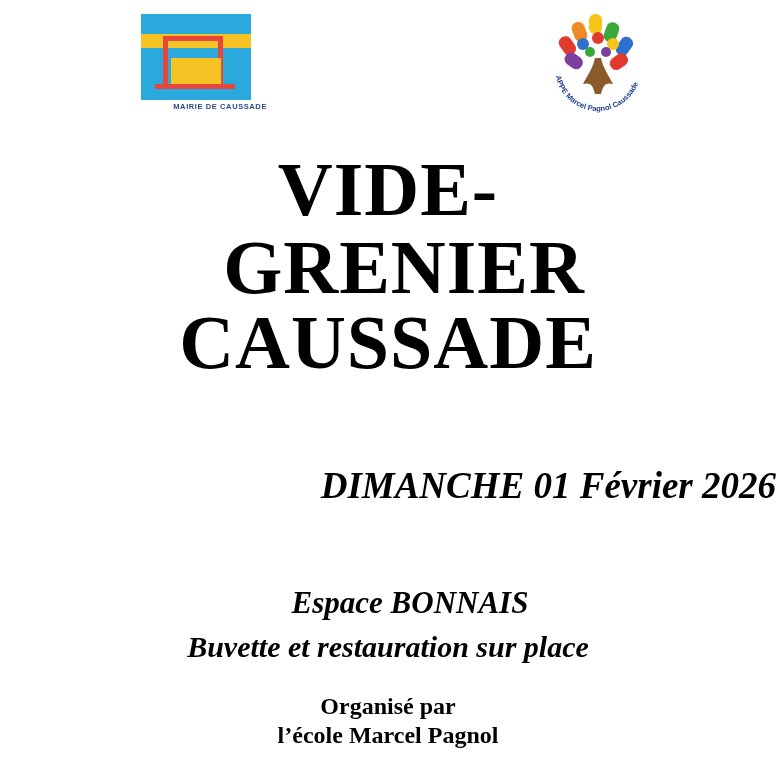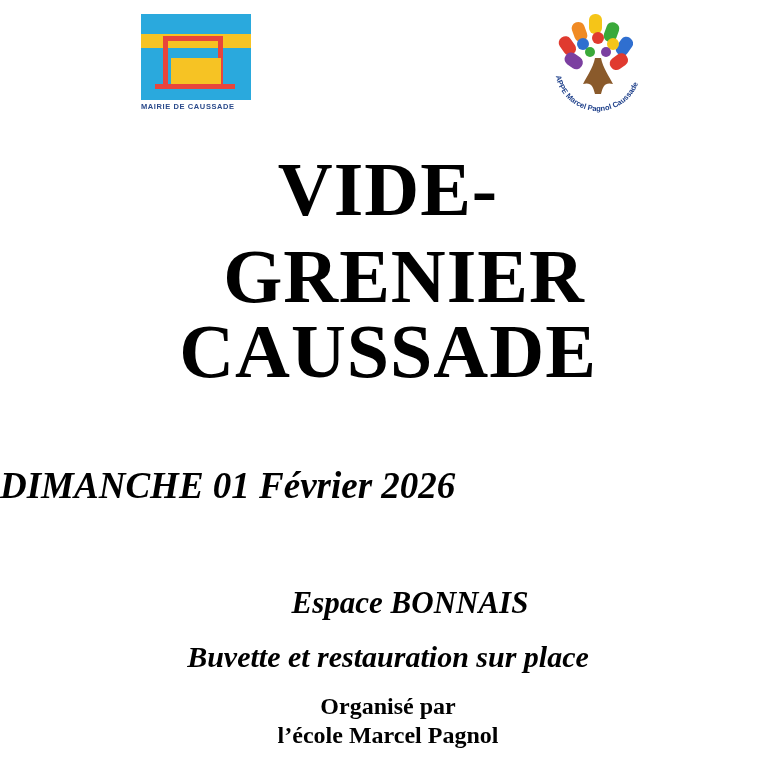--- a/index.html
+++ b/index.html
@@ -78,24 +78,24 @@
   .logo-mairie .base-line {
     position: absolute;
     left: 14px;
     top: 70px;
     width: 80px;
     height: 5px;
     background: #e8453c;
   }
   .logo-mairie .caption {
     position: absolute;
-    left: 0;
+    left: 16px;
     top: 88px;
     width: 110px;
-    text-align: left;
+    text-align: right;
     font-family: "Liberation Sans", sans-serif;
     font-size: 7.5px;
     letter-spacing: 0.6px;
     color: #2b4a8b;
     font-weight: bold;
   }
 
   
   .logo-appe {
     position: absolute;
@@ -116,30 +116,30 @@
     width: 776px;
     text-align: center;
   }
   .title-line {
     font-family: "Liberation Serif", serif;
     font-weight: bold;
     font-size: 76px;
     line-height: 0.98;
     letter-spacing: 1px;
   }
-  .title-line.l2 { margin-top: 13px; padding-left: 32px; }
+  .title-line.l2 { margin-top: 4px; padding-left: 32px; }
   .title-line.l3 { }
 
   
   .date-block {
     position: absolute;
     top: 466px;
     left: 0;
     width: 776px;
-    text-align: left;
+    text-align: right;
   }
   .date-main {
     font-family: "Liberation Serif", serif;
     font-weight: bold;
     font-style: italic;
     font-size: 37px;
     line-height: 1.08;
   }
   .date-hours {
     font-family: "Liberation Serif", serif;
@@ -165,21 +165,21 @@
     font-size: 31px;
     line-height: 1.1;
     padding-left: 44px;
   }
   .place-sub {
     font-family: "Liberation Serif", serif;
     font-weight: bold;
     font-style: italic;
     font-size: 30px;
     line-height: 1.15;
-    margin-top: 20px;
+    margin-top: 10px;
   }
 
   
   .org-block {
     position: absolute;
     top: 692px;
     left: 0;
     width: 776px;
     text-align: center;
   }

